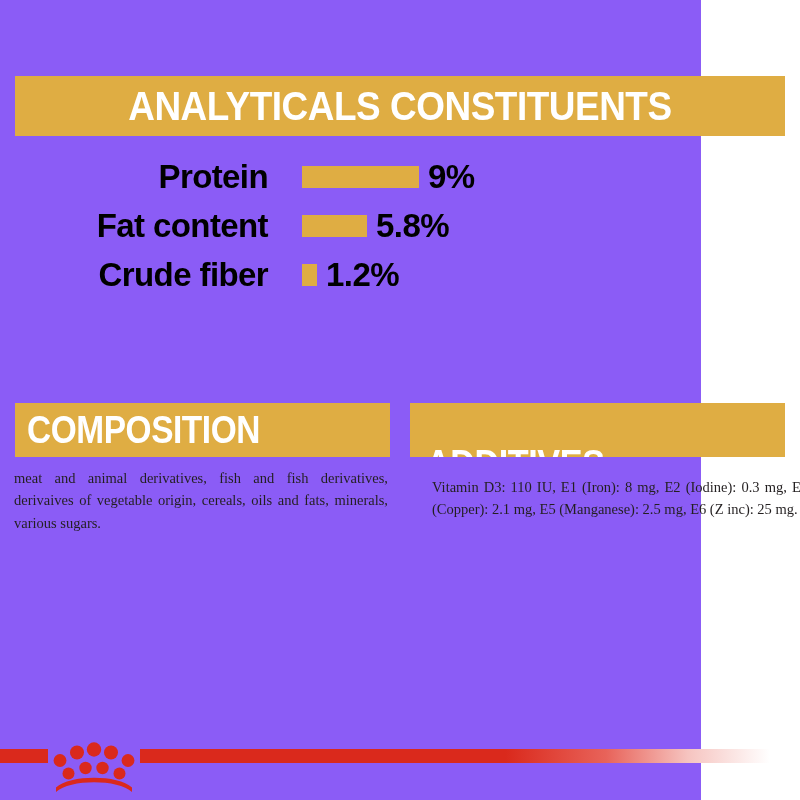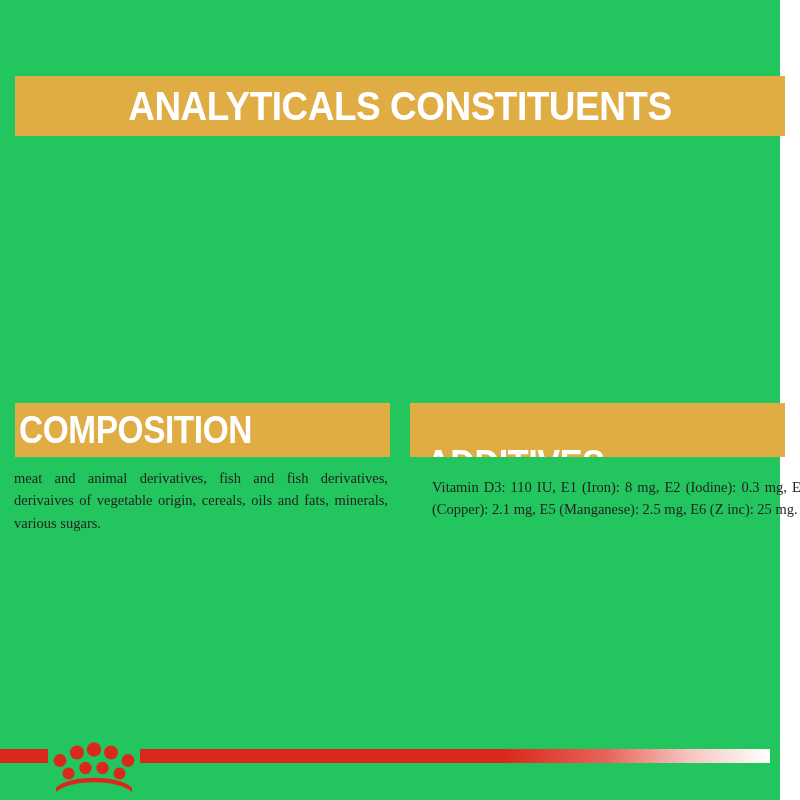--- a/index.html
+++ b/index.html
@@ -8,23 +8,23 @@
   html, body {
     width: 800px;
     height: 800px;
     background: #ffffff;
     font-family: "Liberation Sans", sans-serif;
     overflow: hidden;
   }
 
   .page {
     position: relative;
-    width: 780px;
+    width: 701px;
     height: 800px;
-    background: #22c55e;
+    background: #8b5cf6;
   }
 
   
   .band {
     position: absolute;
     background: #dfad43;
     display: flex;
     align-items: center;
     overflow: hidden;
   }
@@ -52,21 +52,21 @@
     transform: scaleX(0.9);
     transform-origin: center center;
   }
 
   
   #band-composition {
     left: 15px;
     top: 403px;
     width: 375px;
     height: 54px;
-    padding-left: 4px;
+    padding-left: 12px;
   }
   #band-composition .band-title { font-size: 38px; }
 
   
   #band-additives {
     left: 410px;
     top: 403px;
     width: 375px;
     height: 54px;
     padding-left: 16px;
@@ -164,20 +164,47 @@
 </style>
 </head>
 <body>
 
 <div class="page">
 
   <div class="band" id="band-analyticals">
     <span class="band-title">ANALYTICALS CONSTITUENTS</span>
   </div>
 
+  <div class="analyticals">
+
+    <div class="nut-row">
+      <div class="nut-label">Protein</div>
+      <div class="nut-bar-cell">
+        <div class="nut-bar" id="bar-0" style="width: 117px;"></div>
+        <div class="nut-value">9%</div>
+      </div>
+    </div>
+
+    <div class="nut-row">
+      <div class="nut-label">Fat content</div>
+      <div class="nut-bar-cell">
+        <div class="nut-bar" id="bar-1" style="width: 65px;"></div>
+        <div class="nut-value">5.8%</div>
+      </div>
+    </div>
+
+    <div class="nut-row">
+      <div class="nut-label">Crude fiber</div>
+      <div class="nut-bar-cell">
+        <div class="nut-bar" id="bar-2" style="width: 15px;"></div>
+        <div class="nut-value">1.2%</div>
+      </div>
+    </div>
+
+  </div>
 
   <div class="band" id="band-composition">
     <span class="band-title">COMPOSITION</span>
   </div>
   <p class="body-text" id="text-composition">meat and animal derivatives, fish and fish derivatives, derivaives of vegetable origin, cereals, oils and fats, minerals, various sugars.</p>
 
   <div class="band" id="band-additives">
     <span class="additives-wrap">
       <span class="band-title">ADDITIVES</span>
 

